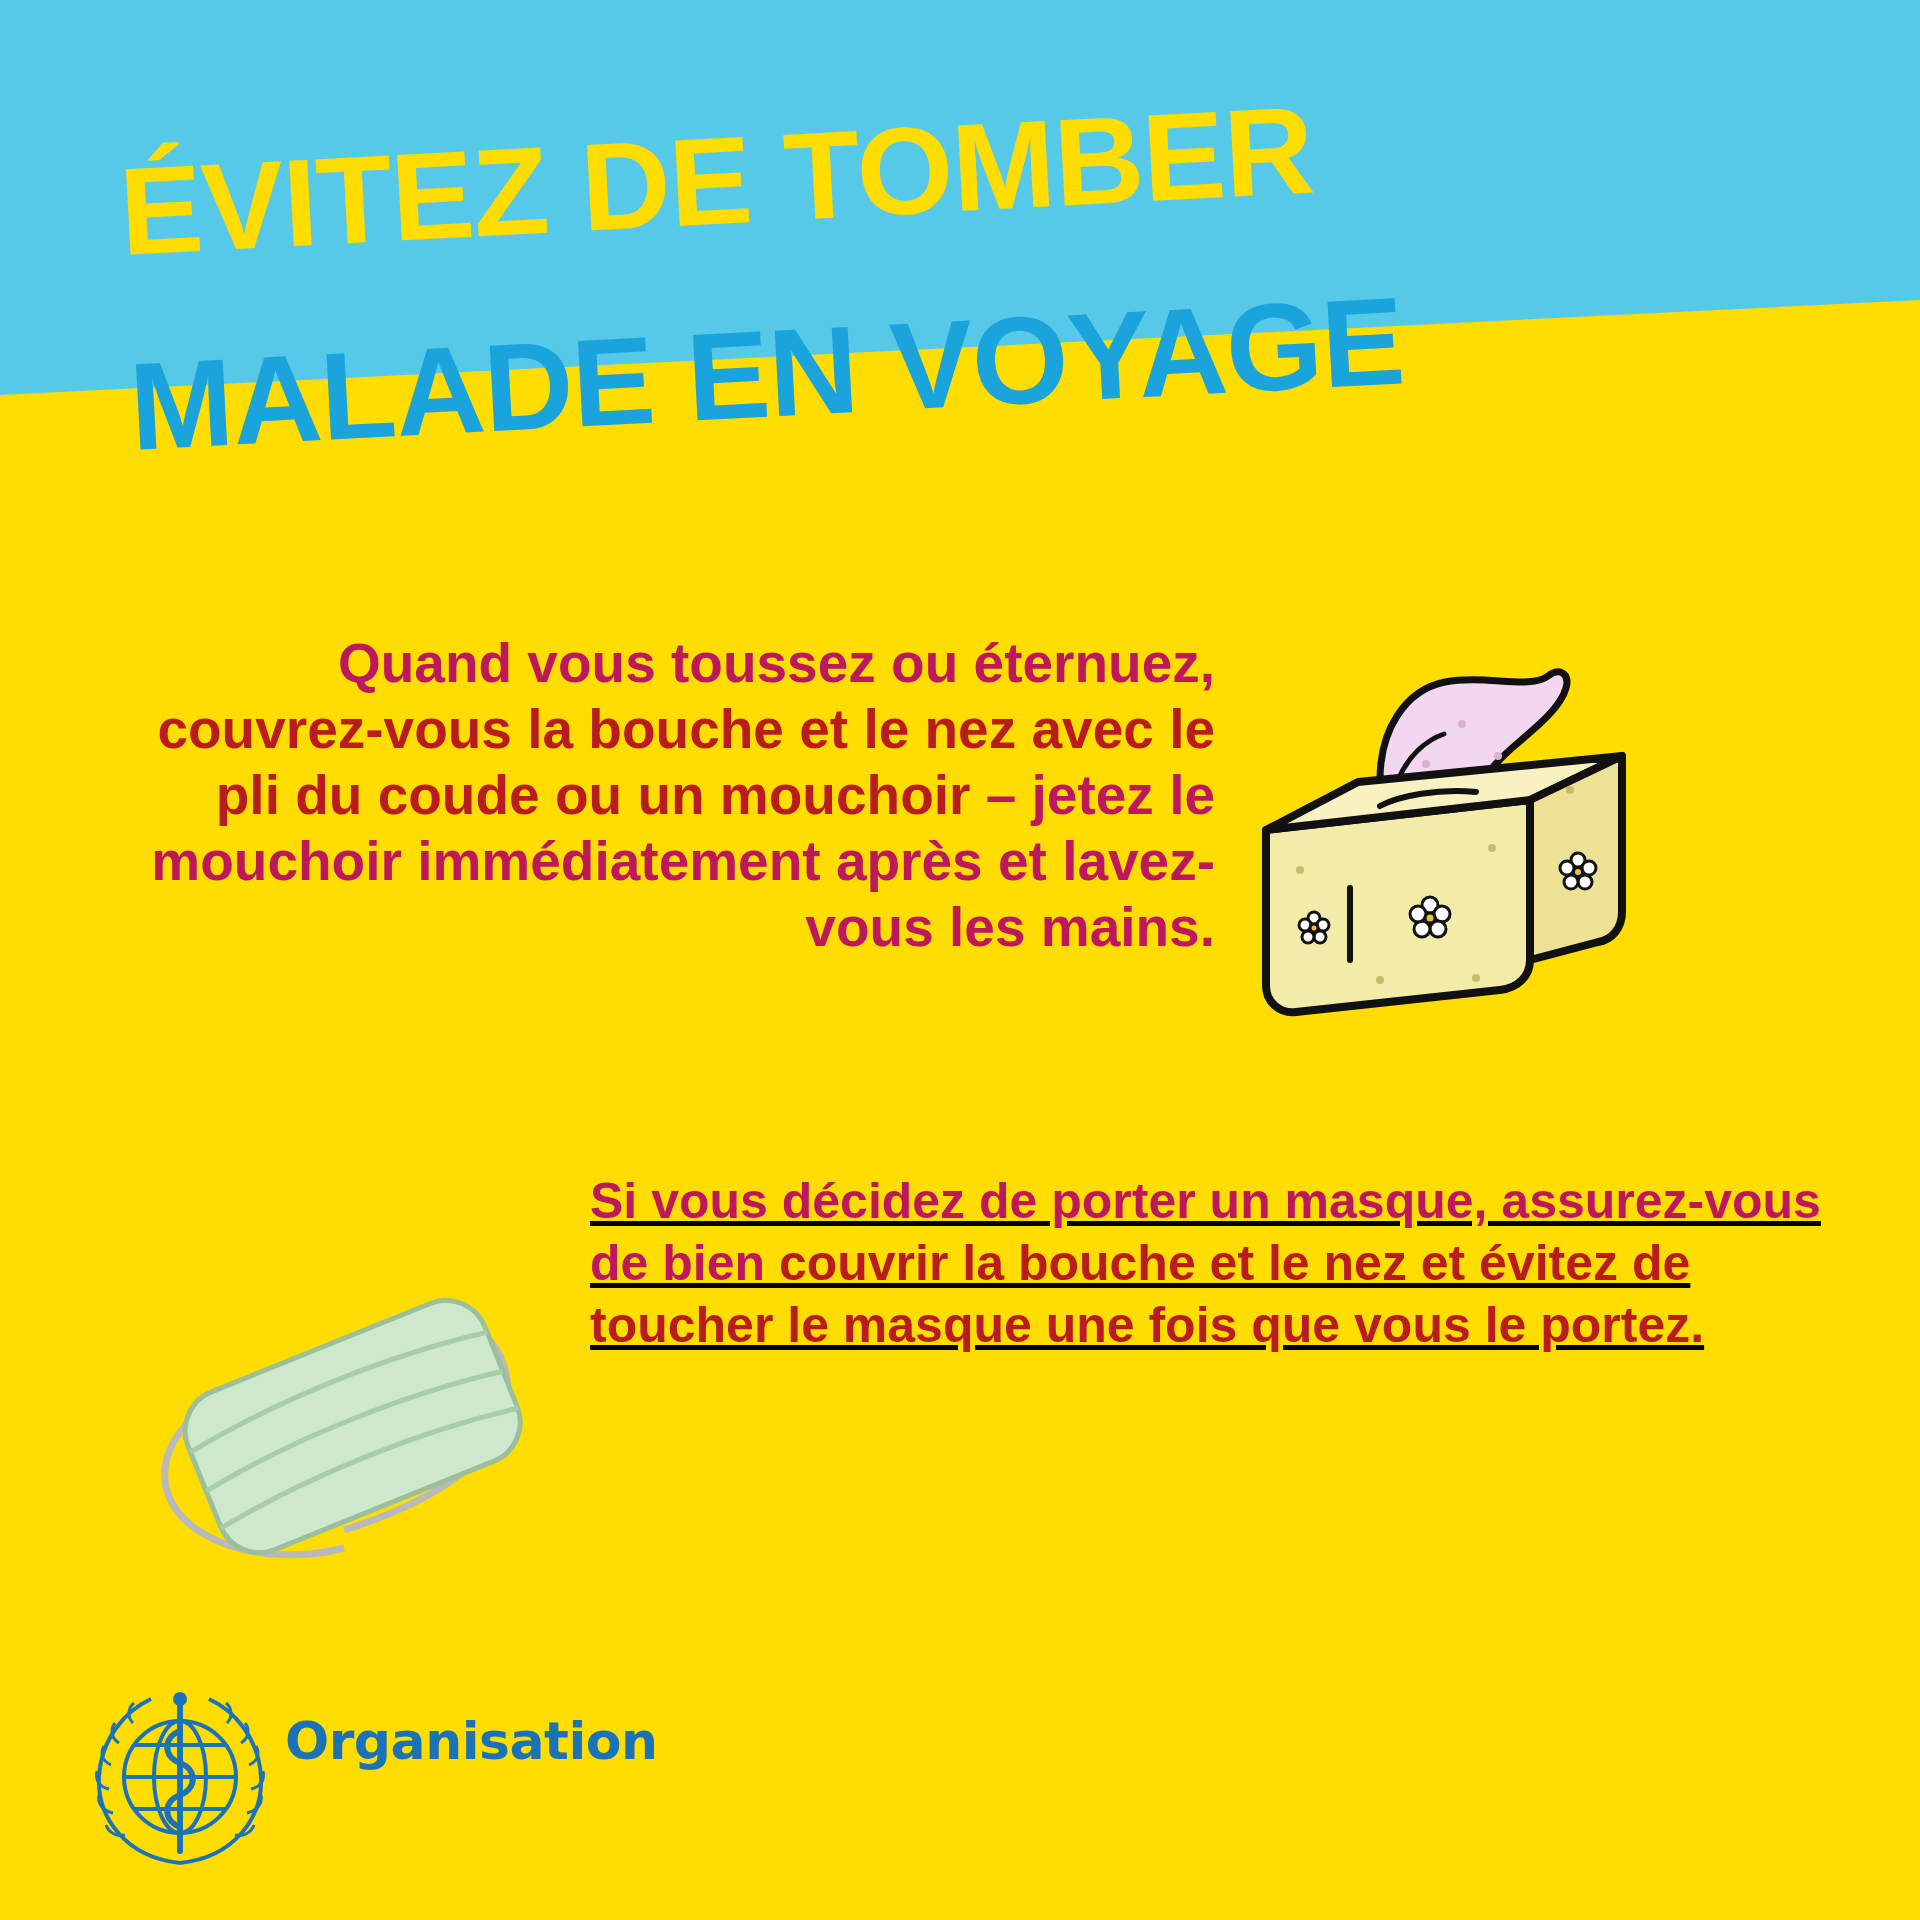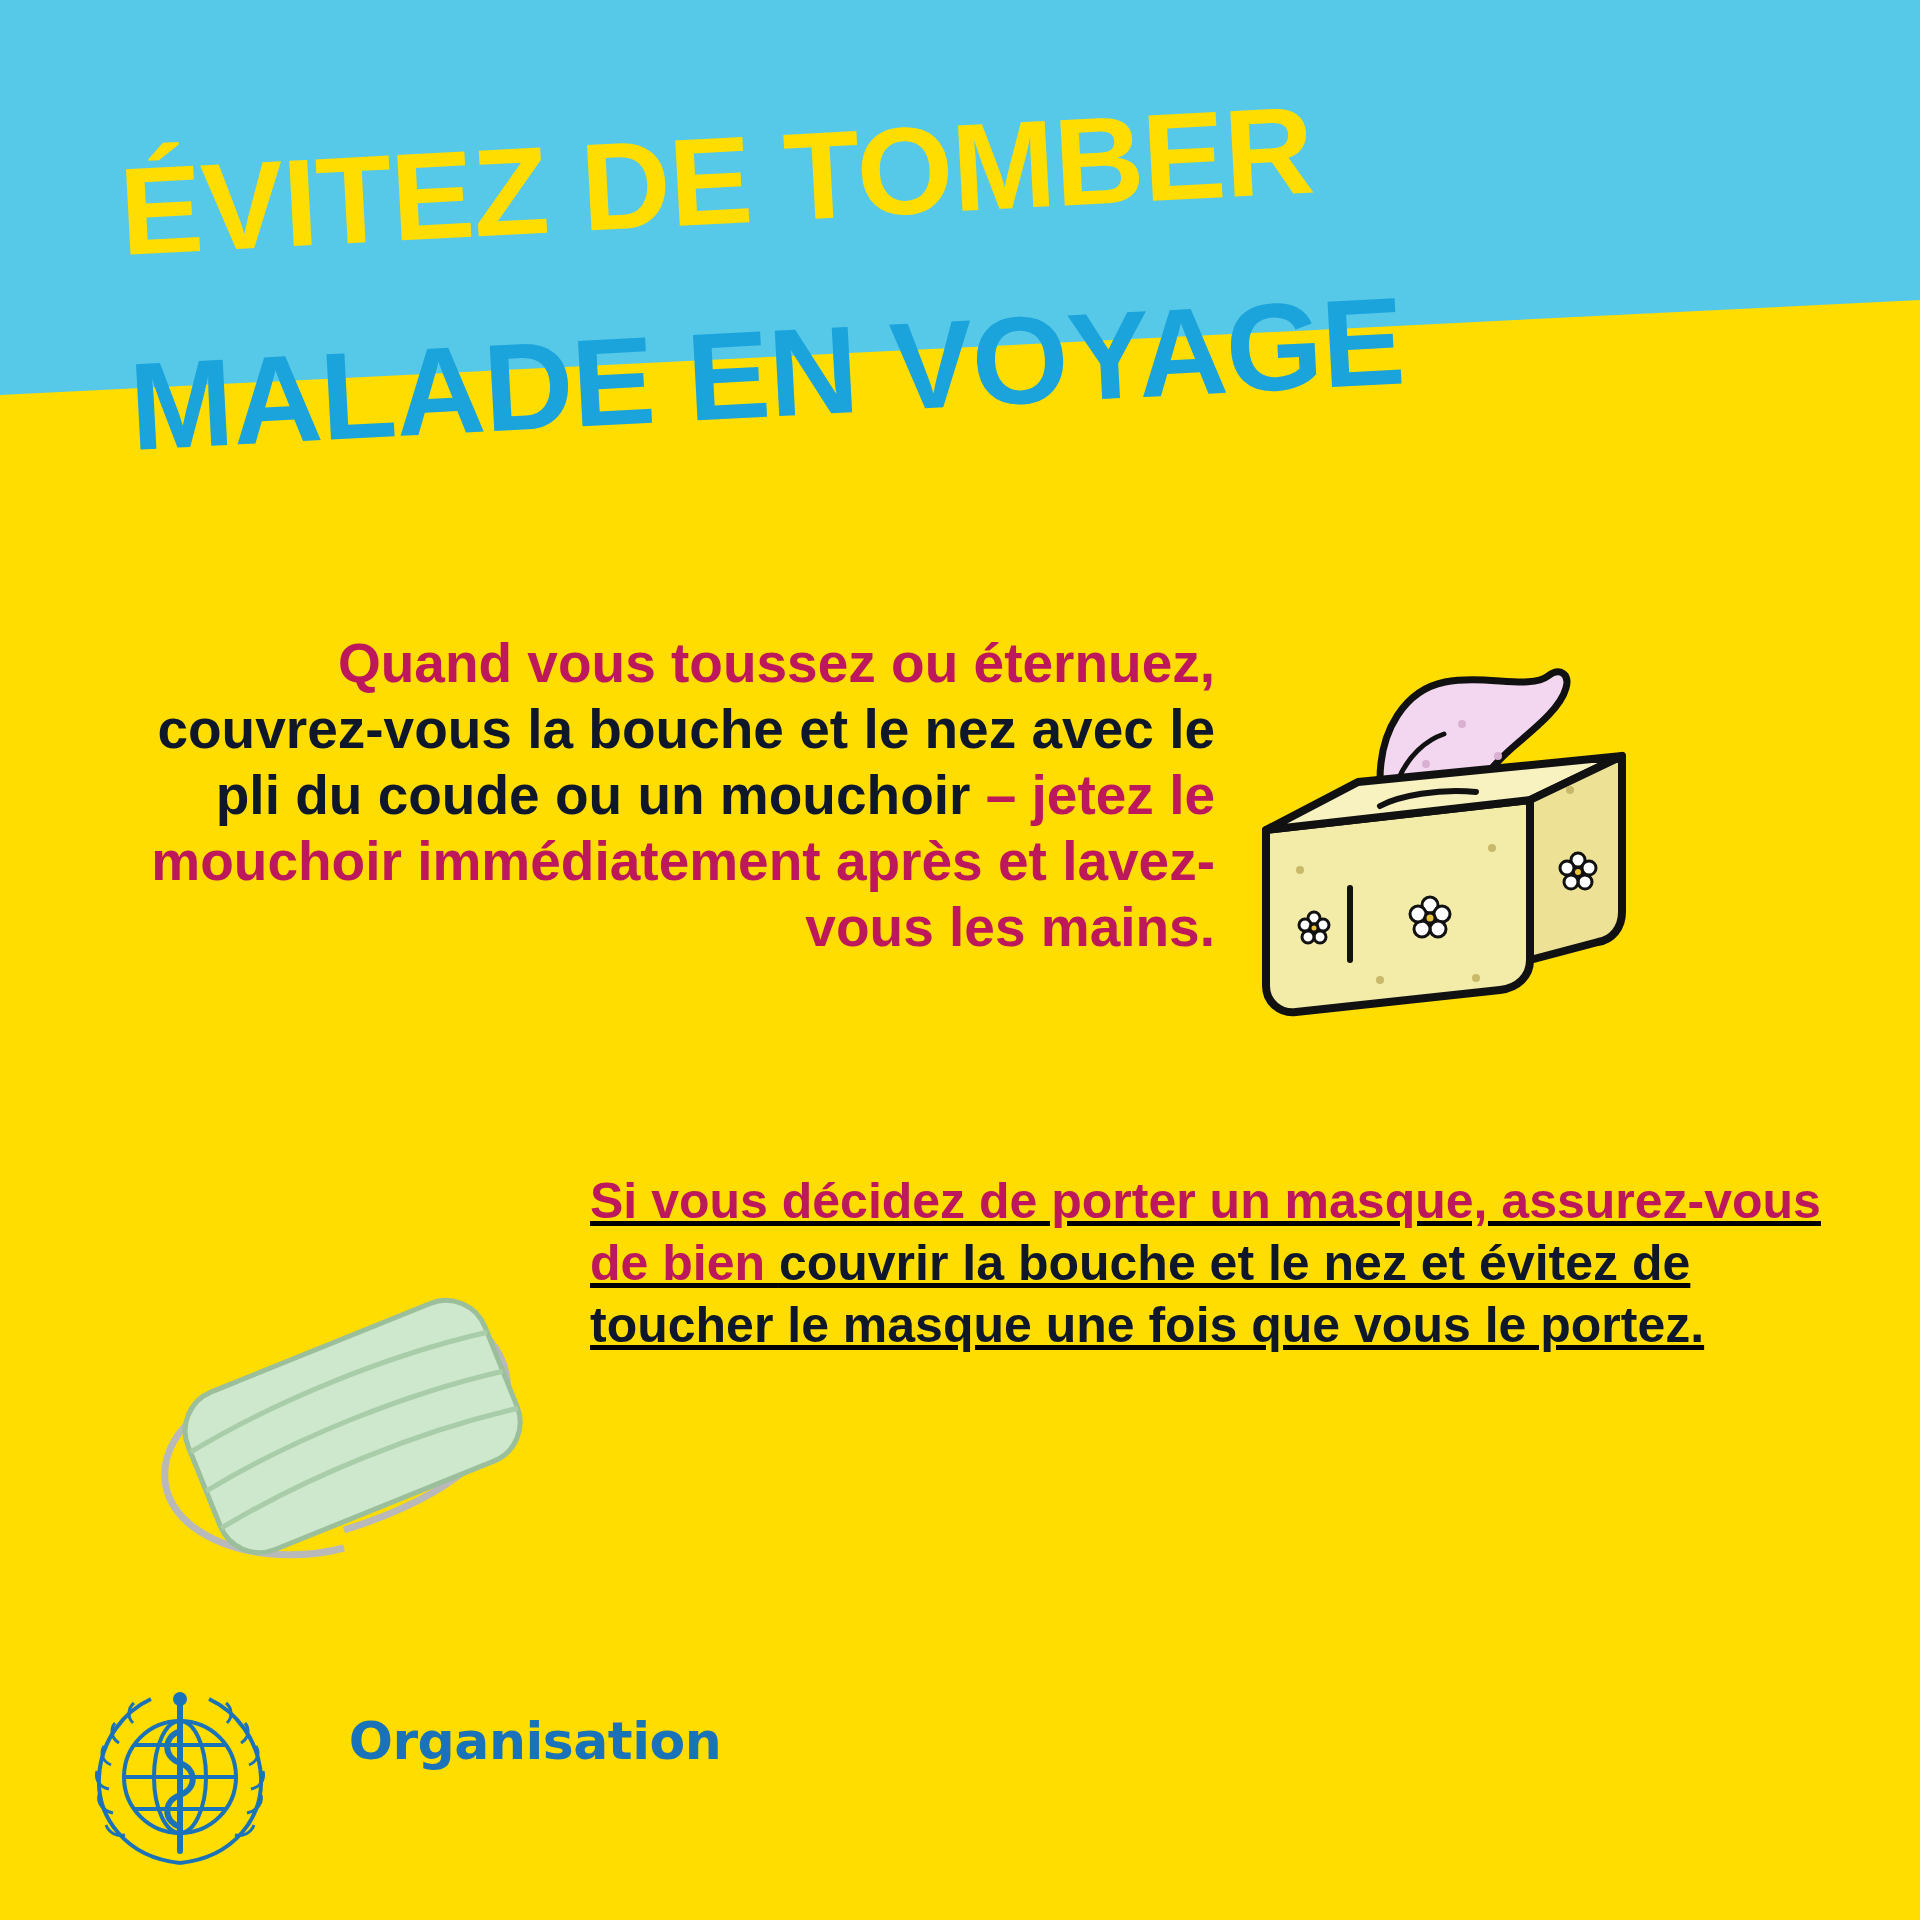--- a/index.html
+++ b/index.html
@@ -63,21 +63,21 @@
     font-size: 124px;
     font-weight: bold;
     letter-spacing: -1px;
     color: #1BA3DC;
     white-space: nowrap;
     line-height: 1;
   }
 
   
   .blue { color: #be185d; }
-  .red  { color: #0f172a; }
+  .red  { color: #b91c1c; }
 
   .block1 {
     position: absolute;
     left: 110px;
     top: 630px;
     width: 1105px;
     text-align: right;
     font-size: 55px;
     font-weight: bold;
     line-height: 1.20;
@@ -121,21 +121,20 @@
     height: 370px;
   }
 
   
   .who-logo {
     position: absolute;
     left: 85px;
     top: 1680px;
     width: 690px;
     height: 200px;
-    text-align: center;
   }
   .who-emblem {
     position: absolute;
     left: 0;
     top: 5px;
     width: 190px;
     height: 190px;
   }
   .who-text {
     position: absolute;

